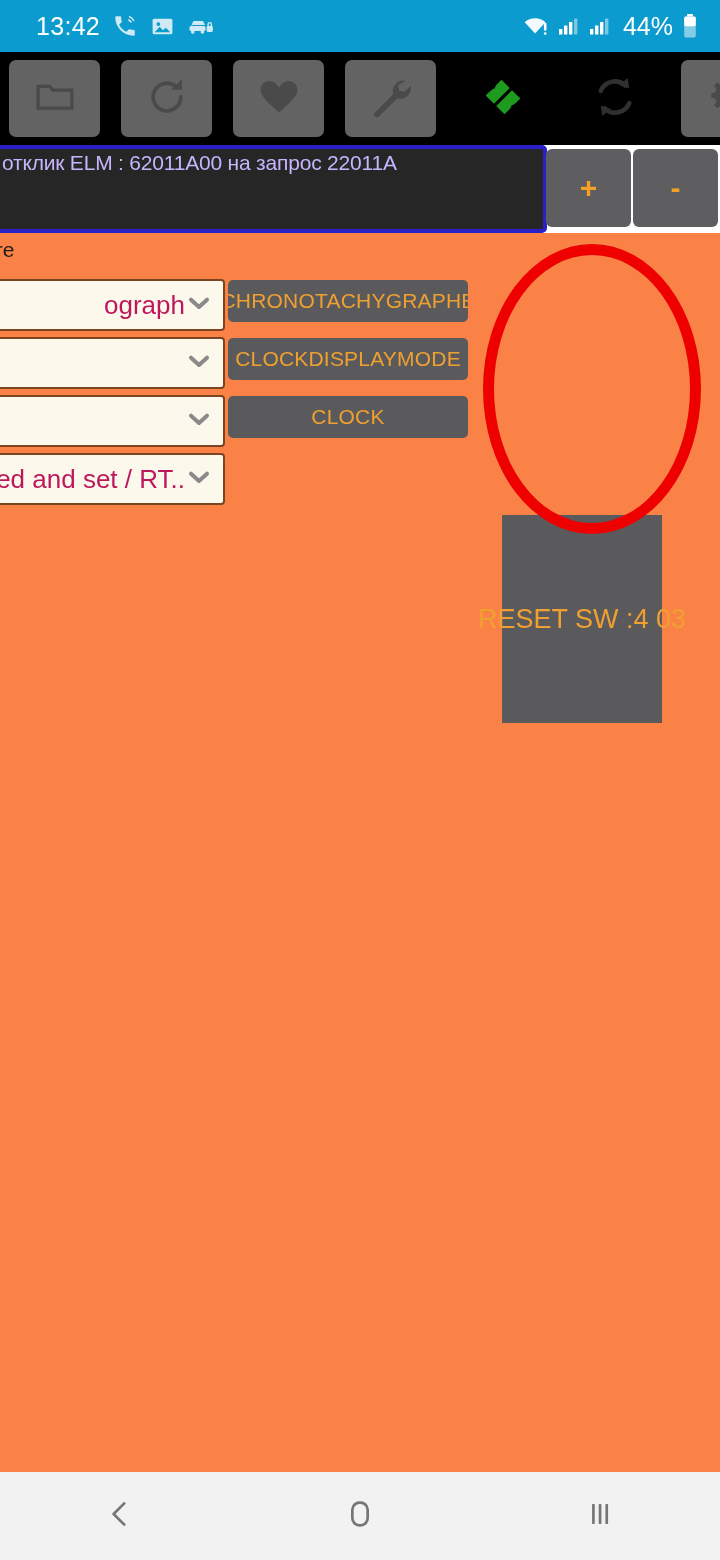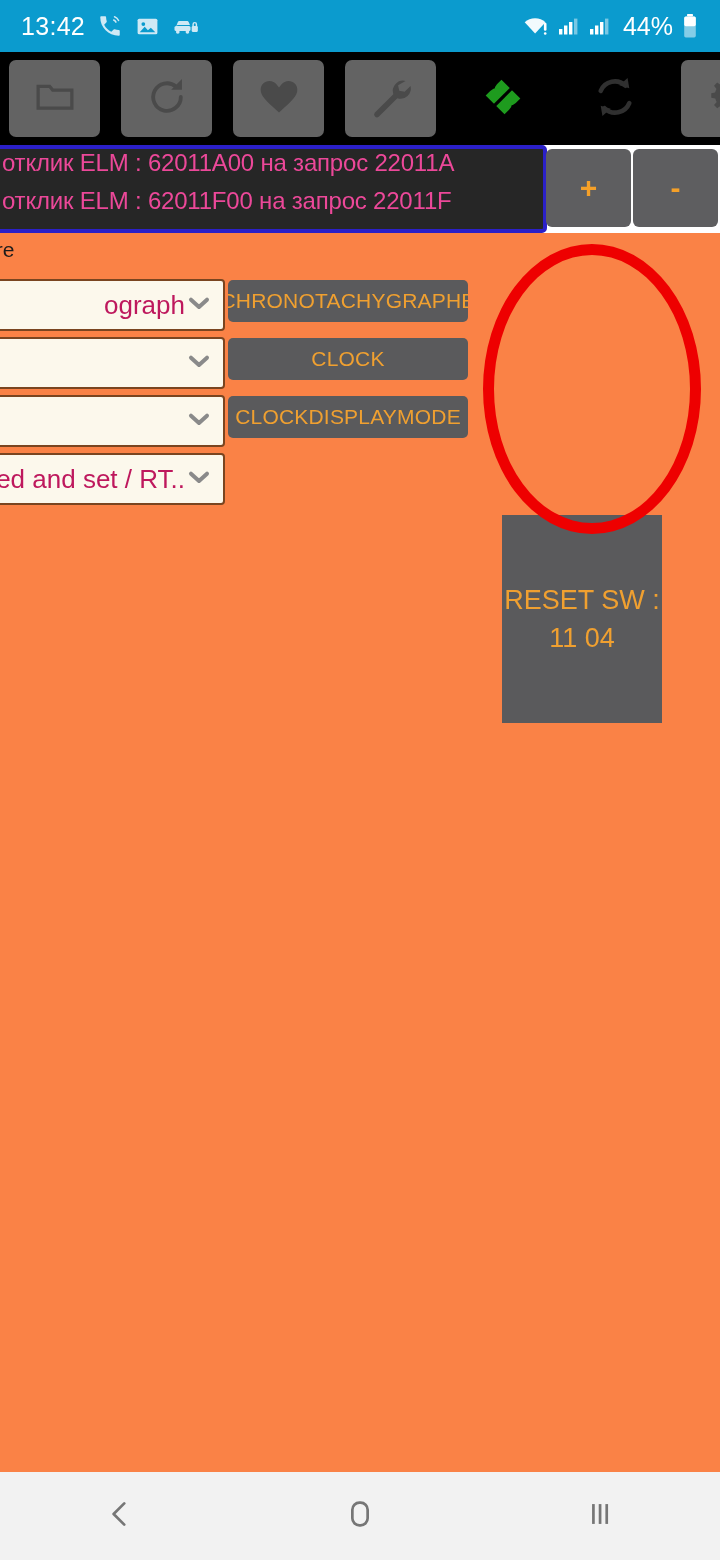--- a/index.html
+++ b/index.html
@@ -18,21 +18,21 @@
 
   
   #status-bar {
     position: absolute;
     left: 0; top: 0;
     width: 720px; height: 52px;
     background: #0B9BCE;
     display: flex;
     align-items: center;
     box-sizing: border-box;
-    padding: 0 22px 0 21px;
+    padding: 0 22px 0 36px;
   }
   #status-left {
     display: flex;
     align-items: center;
     gap: 12px;
   }
   #status-clock {
     color: #ffffff;
     font-size: 25px;
     letter-spacing: 0.3px;
@@ -81,22 +81,22 @@
     left: -8px; top: 145px;
     width: 555px; height: 88px;
     background: #262626;
     border: 4px solid #2B20C8;
     border-radius: 5px;
     box-sizing: border-box;
     padding: 2px 6px 0 6px;
     overflow: hidden;
   }
   .log-line {
-    color: #ec4899;
-    font-size: 24px;
+    color: #c4b5fd;
+    font-size: 21px;
     line-height: 38px;
     white-space: nowrap;
     letter-spacing: -0.2px;
   }
   .log-line.clipped-top {
     margin-top: -7px;
   }
 
   #plus-btn, #minus-btn {
     position: absolute;
@@ -189,21 +189,21 @@
   }
   .act-btn.wide { width: 264px; }
 
   
   #reset-panel {
     position: absolute;
     left: 502px; top: 282px;
     width: 160px; height: 208px;
     background: #5A5A5C;
     display: flex;
-    flex-direction: column;
+    flex-direction: row;
     align-items: center;
     justify-content: center;
     text-align: center;
   }
   #reset-panel .rt {
     color: #F0A030;
     font-size: 27px;
     line-height: 38px;
     white-space: nowrap;
   }
@@ -367,21 +367,20 @@
     <span>
       <svg width="42" height="42" viewBox="0 0 24 24">
         <path fill="#4a4a4a" d="M12 8.6A3.4 3.4 0 1012 15.4 3.4 3.4 0 0012 8.6zm9 4.7v-2.6l-2.3-.4a6.9 6.9 0 00-.8-2l1.4-1.9-1.8-1.8-1.9 1.4a6.9 6.9 0 00-2-.8L13.3 2h-2.6l-.4 2.3a6.9 6.9 0 00-2 .8L6.4 3.7 4.6 5.5 6 7.4a6.9 6.9 0 00-.8 2L3 9.8v2.6l2.3.4c.2.7.4 1.4.8 2L4.6 16.6l1.8 1.8 1.9-1.4c.6.4 1.3.6 2 .8l.4 2.2h2.6l.4-2.2c.7-.2 1.4-.4 2-.8l1.9 1.4 1.8-1.8-1.4-1.9c.4-.6.6-1.3.8-2z"></path>
       </svg>
     </span>
   </div>
 </div>
 
 <div id="log-panel">
   <div class="log-line clipped-top">отклик ELM : 62011A00 на запрос 22011A</div>
-  <div class="log-line">отклик ELM : 62011F00 на запрос 22011F</div>
 </div>
 
 <div id="plus-btn">+</div>
 <div id="minus-btn">-</div>
 
 <div id="content">
 
   <div id="section-label">ure</div>
 
   <div id="dropdown-col">
@@ -421,30 +420,30 @@
       </span>
     </div>
 
   </div>
 
   <div id="button-col">
     <div class="act-btn">
       <span>CHRONOTACHYGRAPHE</span>
     </div>
     <div class="act-btn">
+      <span>CLOCKDISPLAYMODE</span>
+    </div>
+    <div class="act-btn">
       <span>CLOCK</span>
-    </div>
-    <div class="act-btn">
-      <span>CLOCKDISPLAYMODE</span>
     </div>
   </div>
 
   <div id="reset-panel">
     <div class="rt">RESET SW :</div>
-    <div class="rt">11 04</div>
+    <div class="rt">4 03</div>
   </div>
 
   <div id="annot-circle"></div>
 
 </div>
 
 <div id="nav-bar">
   <div class="nav-btn">
     <span>
       <svg width="34" height="34" viewBox="0 0 24 24">

